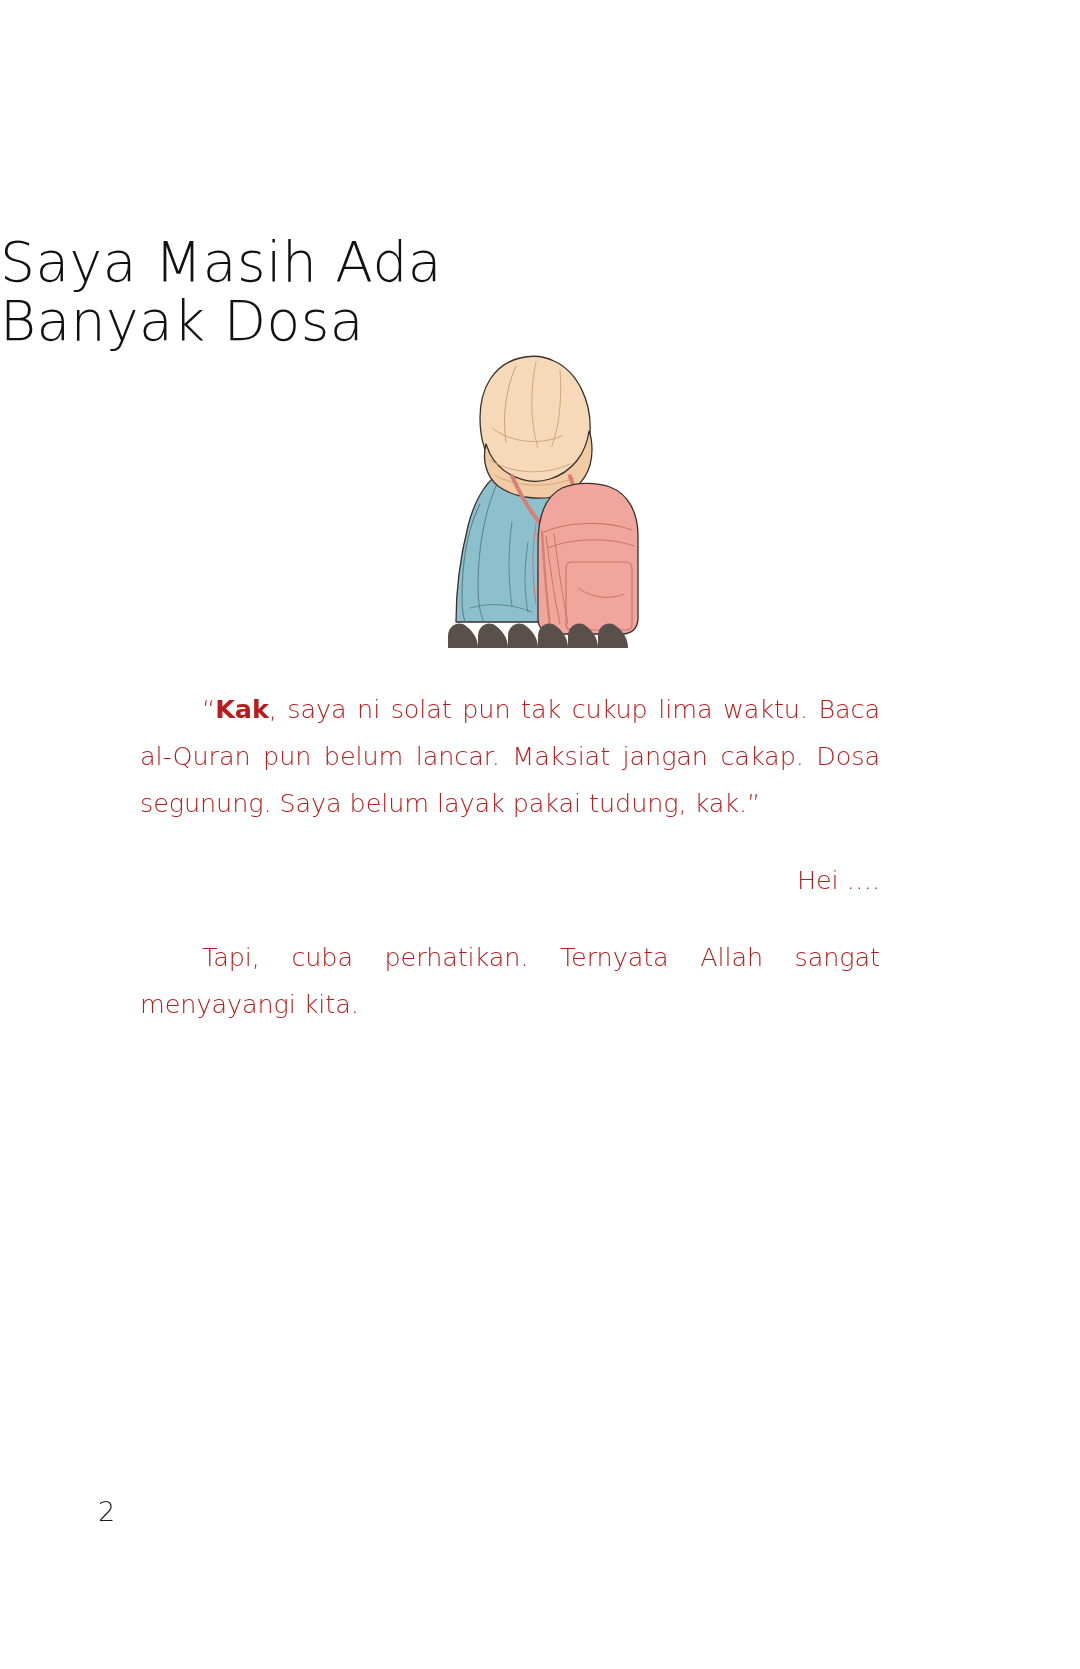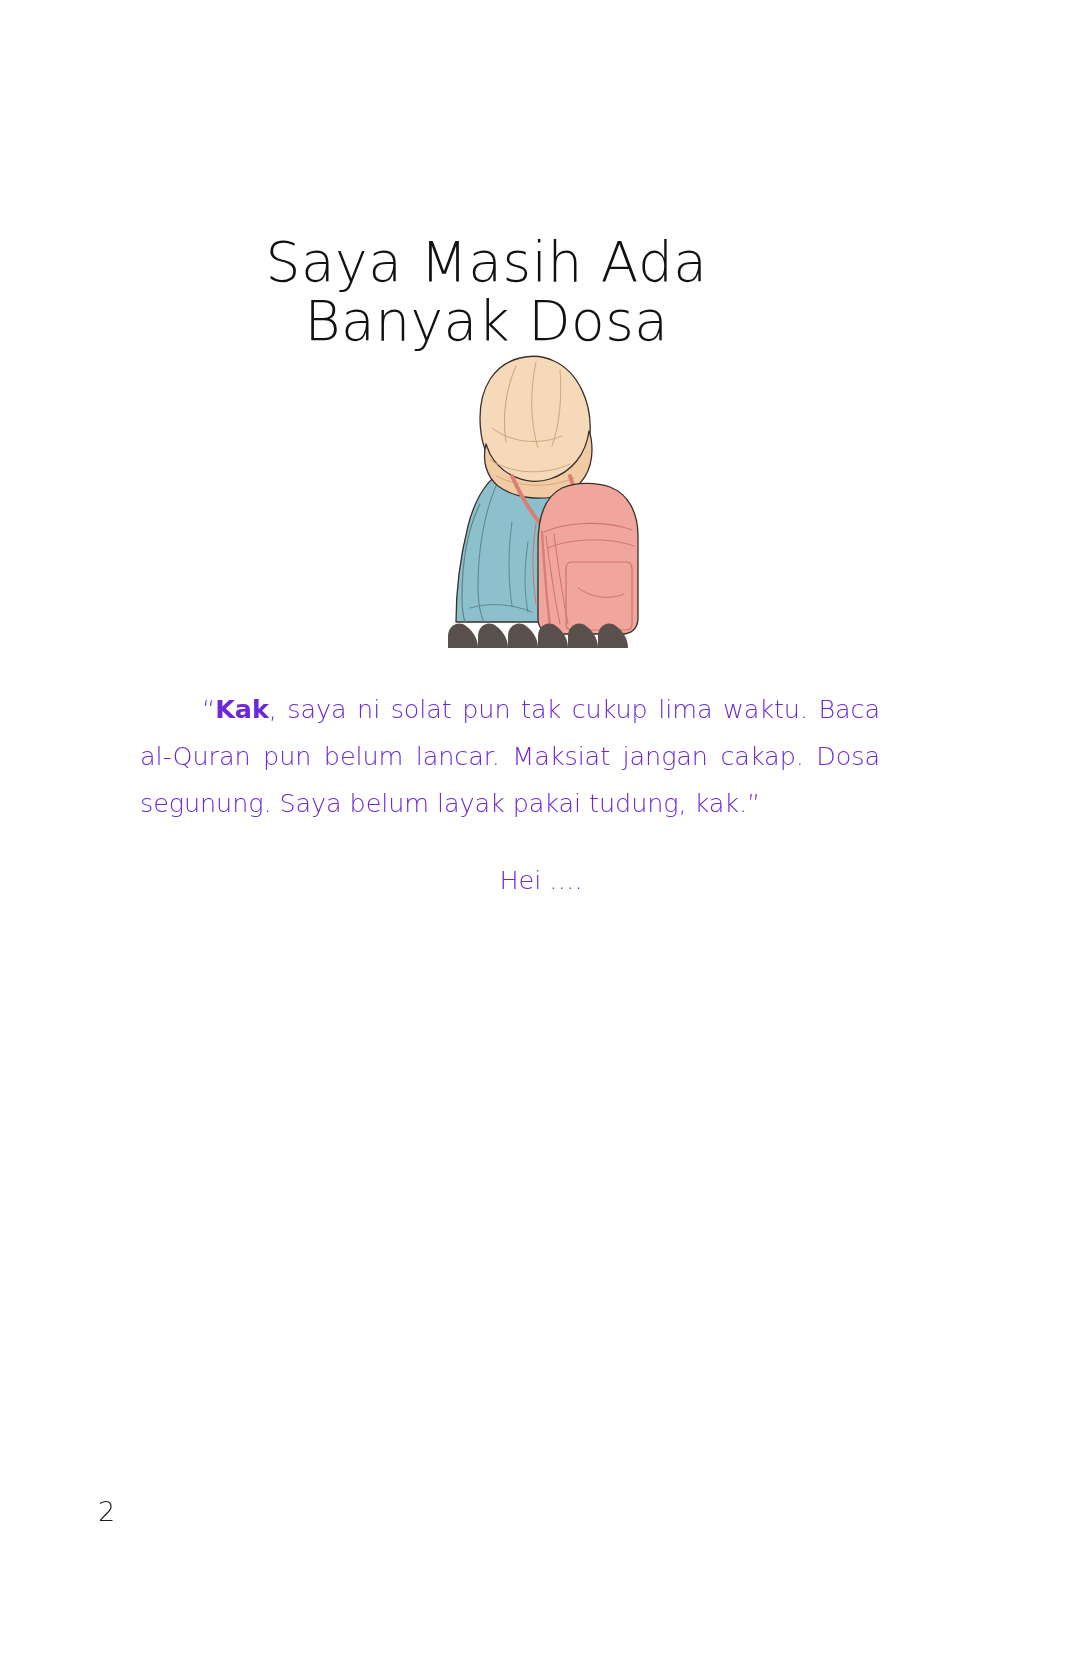--- a/index.html
+++ b/index.html
@@ -21,23 +21,23 @@
     width: 1080px;
     height: 1669px;
     background: #ffffff;
     box-sizing: border-box;
   }
 
   
   .chapter-title {
     position: absolute;
     top: 196px;
-    left: 7px;
+    left: 0;
     width: 959px;
-    text-align: center;
+    text-align: left;
     font-family: "DejaVu Sans", sans-serif;
     font-weight: 300;
     font-size: 55px;
     line-height: 1.08;
     letter-spacing: 0.5px;
     color: #111111;
     white-space: pre-line;
   }
 
   
@@ -64,25 +64,25 @@
   }
   .para {
     margin: 0 0 30px 0;
     font-family: "DejaVu Sans", sans-serif;
     font-weight: 300;
     font-size: 25.5px;
     line-height: 47px;
     letter-spacing: -0.1px;
     text-align: justify;
     text-indent: 62px;
-    color: #6d28d9;
+    color: #b91c1c;
   }
   .para:last-child { margin-bottom: 0; }
   .para b, .para .bold { font-weight: 700; }
-  .para.no-justify { text-align: center; }
+  .para.no-justify { text-align: right; }
 
   
   .page-number {
     position: absolute;
     left: 98px;
     top: 1496px;
     font-family: "DejaVu Sans", sans-serif;
     font-weight: 300;
     font-size: 27px;
     color: #1a1a1a;
@@ -159,17 +159,20 @@
     </svg>
   </div>
 
   <div class="body-text">
     <p class="para">
       <span>“<b class="bold">Kak</b>, saya ni solat pun tak cukup lima waktu. Baca al-Quran pun belum lancar. Maksiat jangan cakap. Dosa segunung. Saya belum layak pakai tudung, kak.”</span>
     </p>
     <p class="para no-justify">
       <span>Hei ….</span>
     </p>
+    <p class="para">
+      <span>Tapi, cuba perhatikan. Ternyata Allah sangat menyayangi kita.</span>
+    </p>
   </div>
 
   <div class="page-number">2</div>
 
 </div>
 
 </body></html>

